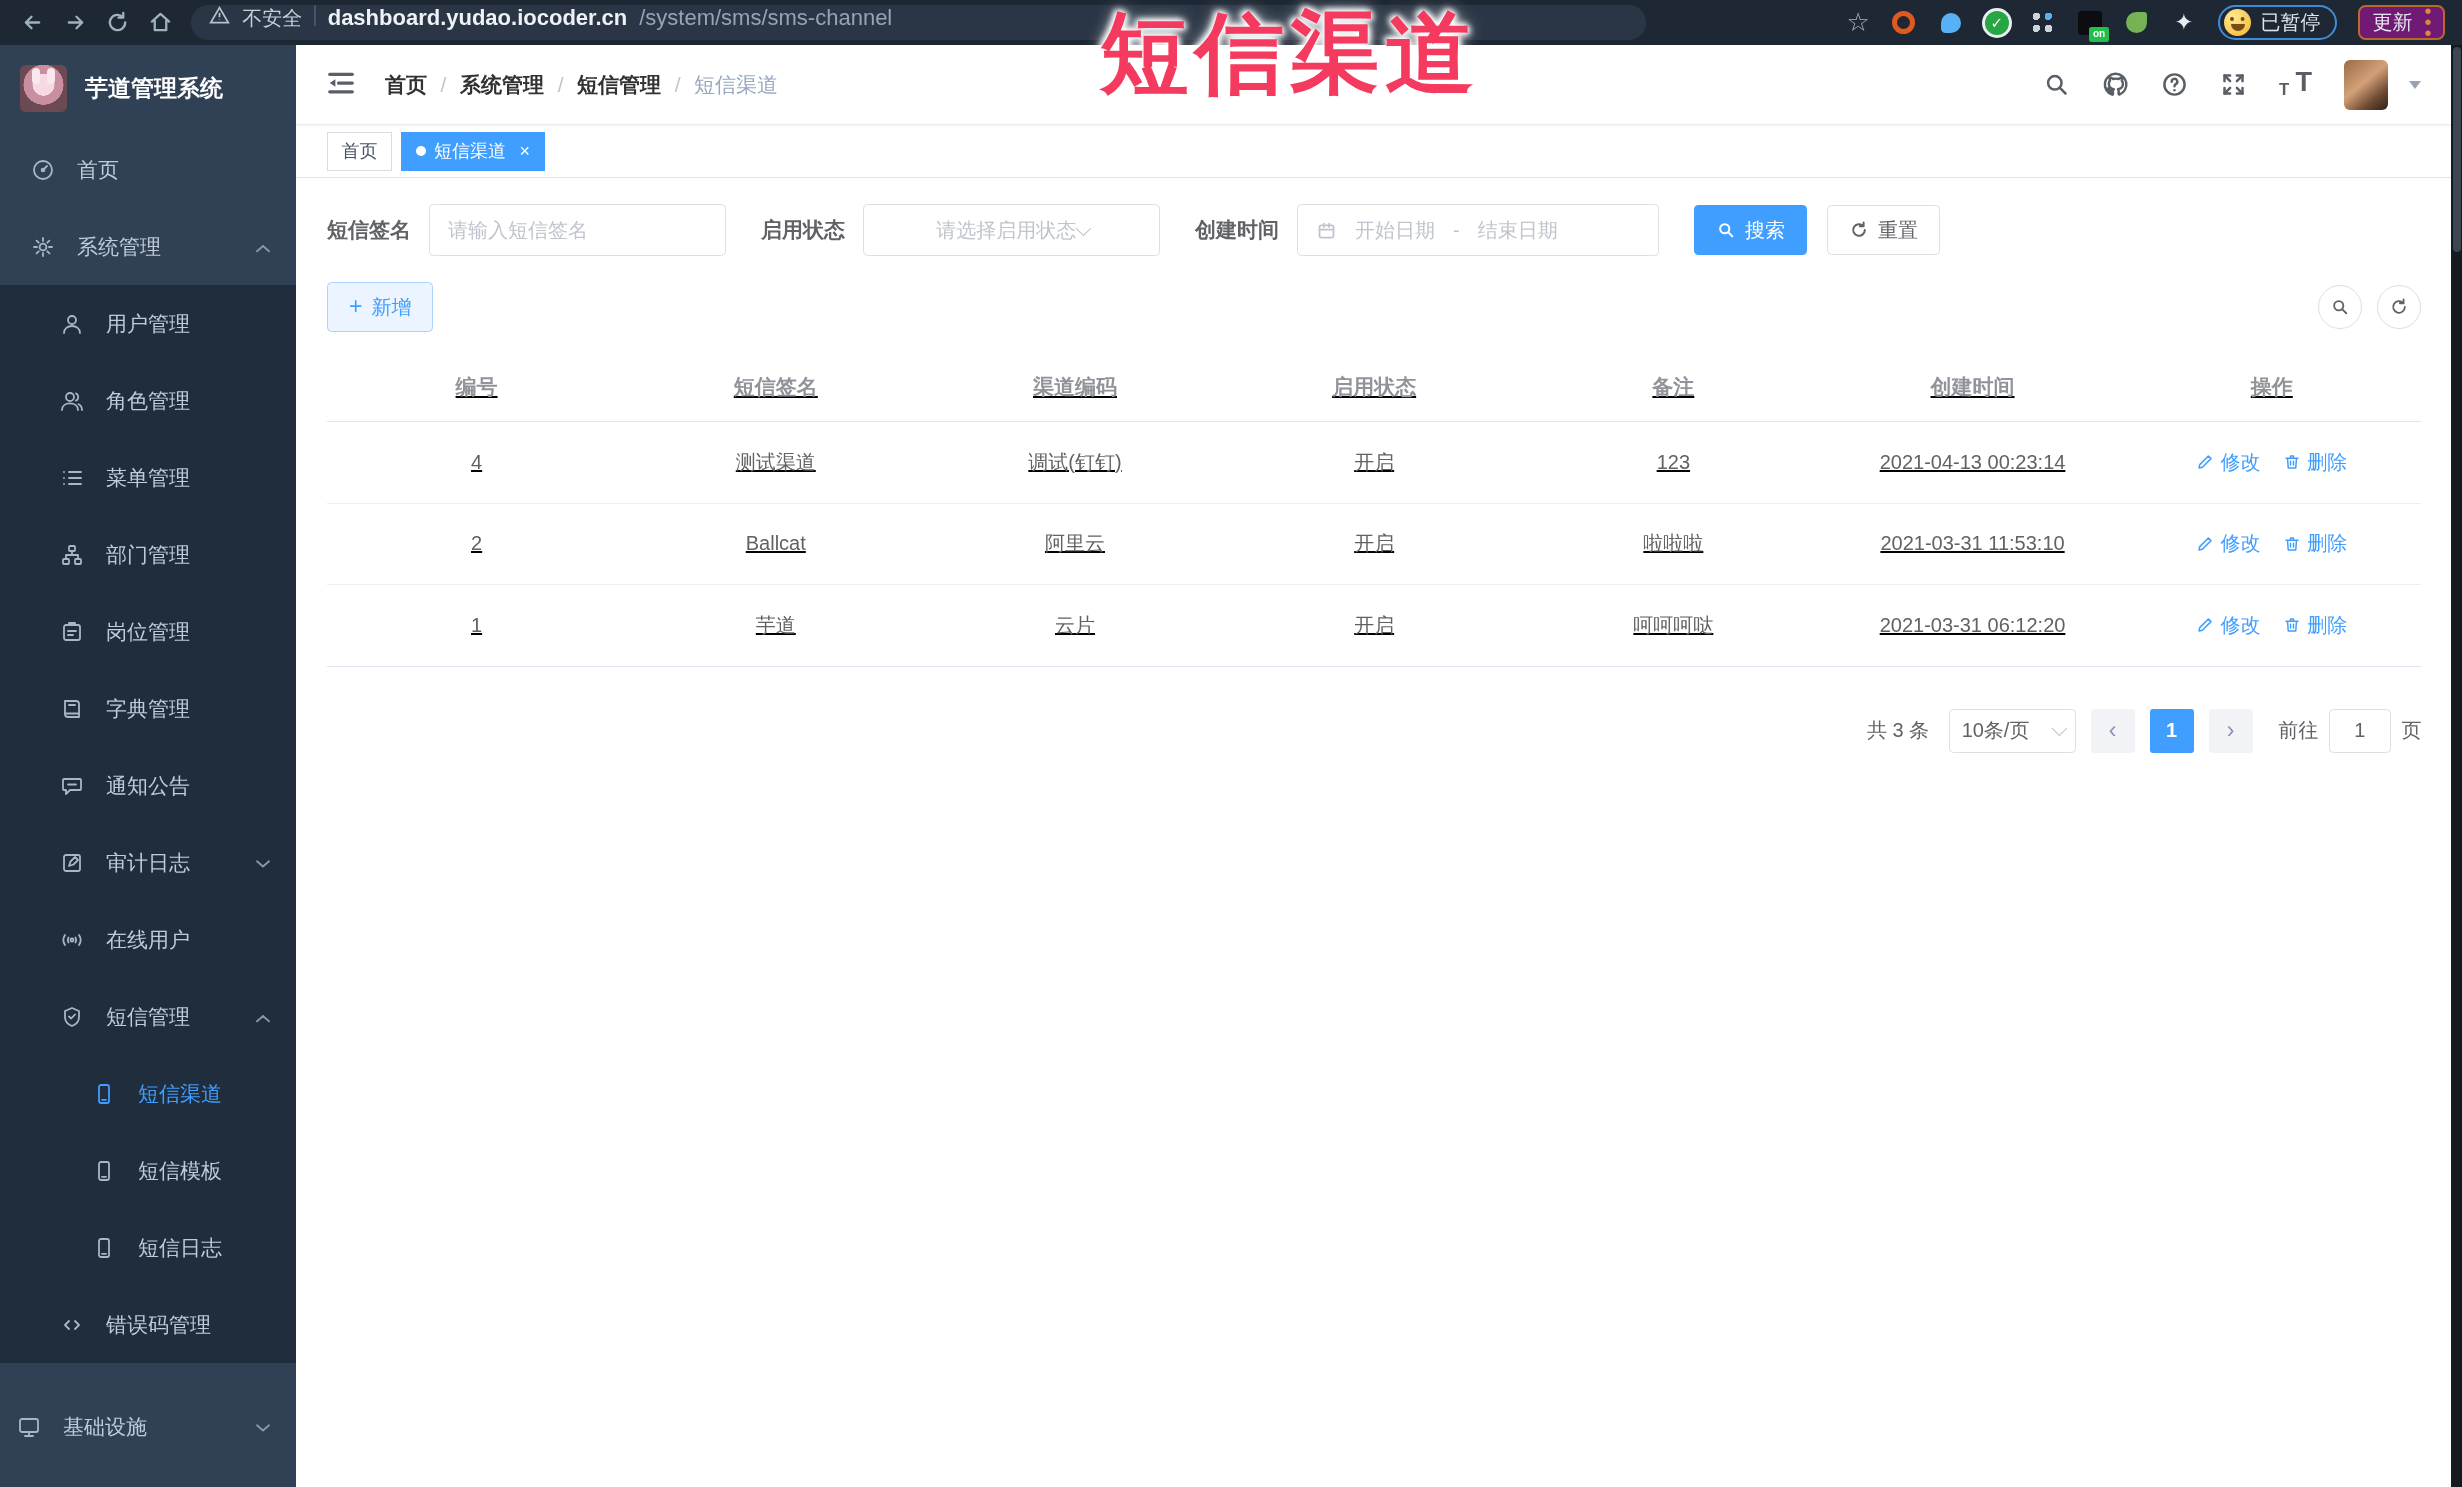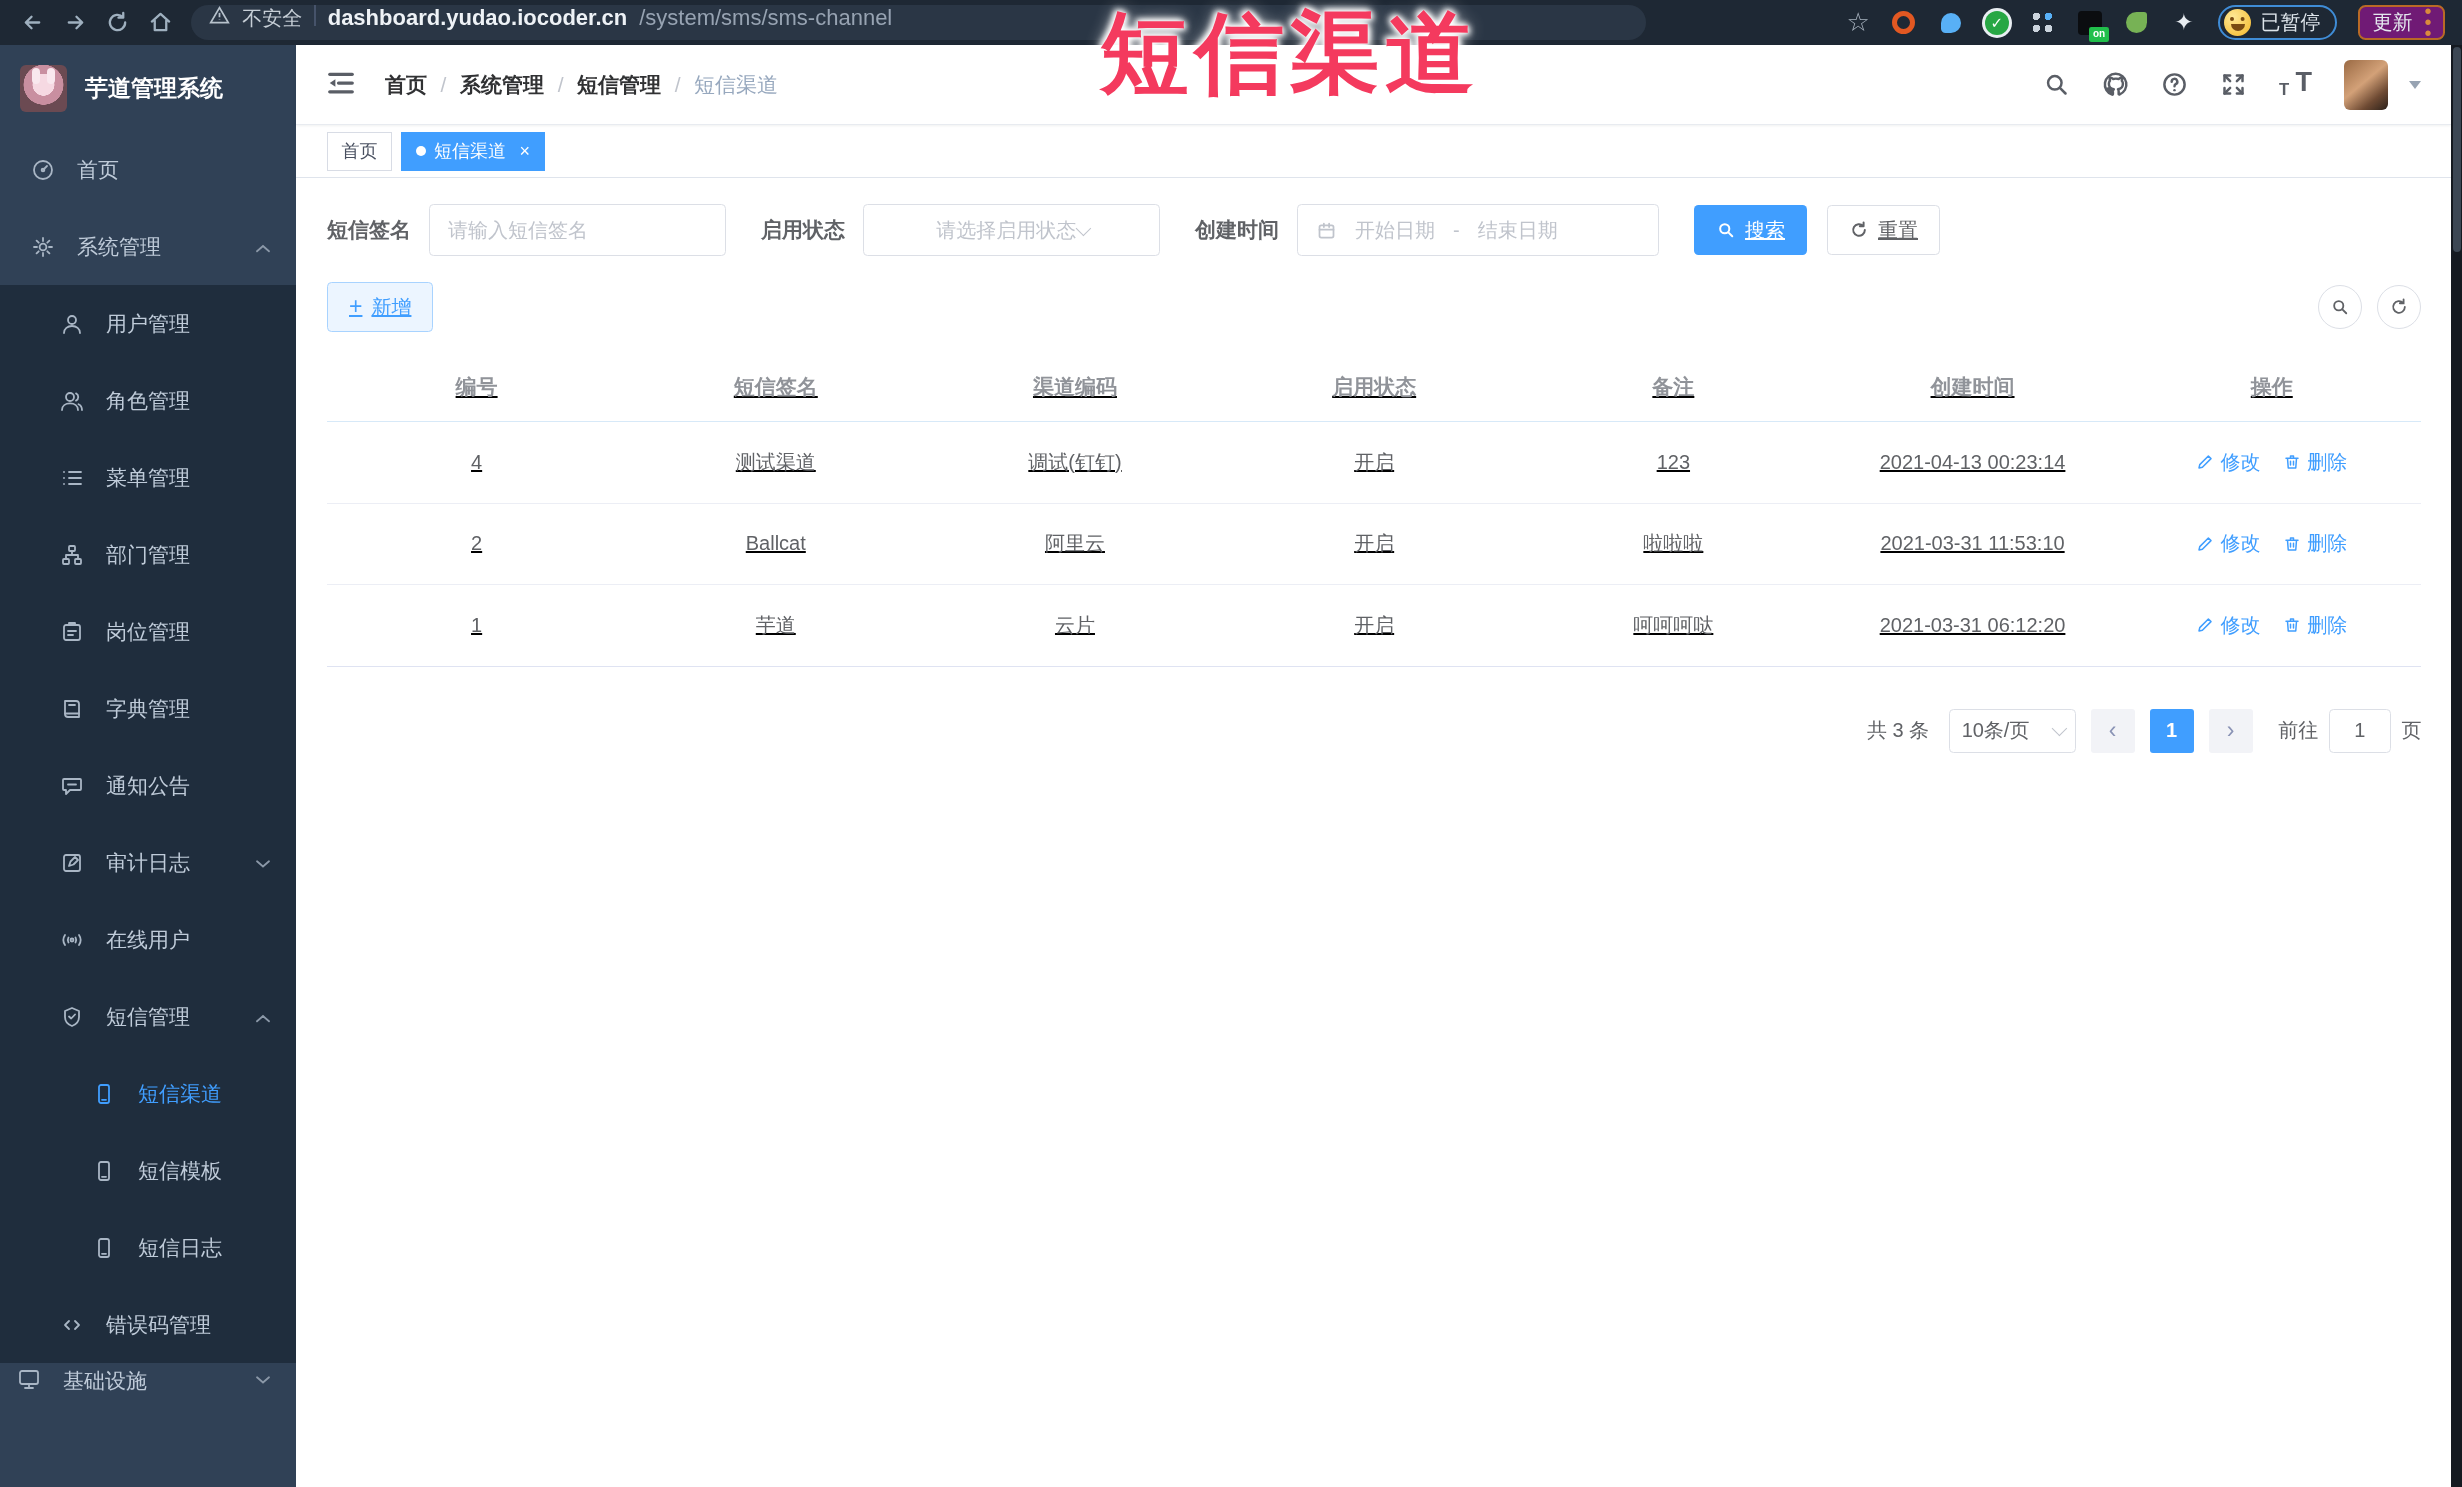--- a/index.html
+++ b/index.html
@@ -55,21 +55,21 @@
   .menu-item { height:77px; display:flex; align-items:center; gap:21px; padding-left:30px; font-size:21px; color:#bfcbd9; cursor:pointer; flex-shrink:0; }
   .menu-item .mico { width:26px; display:flex; justify-content:center; flex-shrink:0; color:#a9b6c5; }
   .menu-item .mico svg { width:24px; height:24px; stroke:currentColor; fill:none; stroke-width:1.8; stroke-linecap:round; stroke-linejoin:round; }
   .menu-item .chev { margin-left:auto; margin-right:24px; color:#8b98a8; }
   .menu-item .chev svg { width:18px; height:10.6px; stroke:currentColor; stroke-width:2.4; fill:none; stroke-linecap:round; }
   .submenu { background:#1f2d3d; flex-shrink:0; }
   .submenu .menu-item { padding-left:59px; }
   .submenu .menu-item.lvl3 { padding-left:91px; }
   .menu-item.active { color:#409EFF; }
   .menu-item.active .mico { color:#409EFF; }
-  .infra-item { margin-top:auto; height:120px; background:#304156; align-items:flex-start;padding-left:16px; }
+  .infra-item { margin-top:auto; height:120px; background:#304156; align-items:center;padding-left:16px; }
 
   
   .main { flex:1; min-width:0; background:#fff; display:flex; flex-direction:column; }
   .navbar { height:80px; background:#fff; display:flex; align-items:center; padding:0 30px; border-bottom:0.8px solid #e8ebf0; box-shadow:0 0.8px 3px rgba(0,21,41,.08); position:relative; z-index:3; }
   .hamburger svg { width:30px; height:26px; stroke:#5a5e66; stroke-width:2.6; fill:#5a5e66; stroke-linecap:round; }
   .breadcrumb { margin-left:29px; display:flex; align-items:center; gap:13.6px; font-size:21px; }
   .bc-link { color:#303133; font-weight:bold; }
   .bc-sep { color:#c0c4cc; }
   .bc-current { color:#97a8be; }
   .nav-right { margin-left:auto; display:flex; align-items:center; gap:32px; }
@@ -95,21 +95,21 @@
   .f-label { font-size:21px; font-weight:bold; color:#606266; margin-right:18px; white-space:nowrap; }
   .inp { height:52px; border:0.8px solid #dcdfe6; border-radius:4.5px; background:#fff; display:flex; align-items:center; padding:0 18px; font-size:20px; color:#c0c4cc; }
   input.inp { color:#606266; }
   input.inp::placeholder { color:#c0c4cc; opacity:1; }
   .w-input { width:297px; margin-right:35px; }
   .w-select { width:297px; margin-right:35px; justify-content:center; }
   .chev-down { width:10.6px; height:10.6px; border-right:1.5px solid #c0c4cc; border-bottom:1.5px solid #c0c4cc; transform:rotate(45deg) translateY(-3px); }
   .daterange { width:362px; margin-right:35px; gap:18px; }
   .daterange svg { width:21px; height:21px; stroke:#c0c4cc; stroke-width:2; fill:none; stroke-linecap:round; }
   .dr-txt { white-space:nowrap; }
-  .btn { height:50px; border-radius:4.5px; font-size:20px; display:inline-flex; align-items:center; gap:9px; padding:0 21px; cursor:pointer; border:0.8px solid transparent; white-space:nowrap;text-decoration:underline; }
+  .btn { height:50px; border-radius:4.5px; font-size:20px; display:inline-flex; align-items:center; gap:9px; padding:0 21px; cursor:pointer; border:0.8px solid transparent; white-space:nowrap; }
   .btn svg { width:20px; height:20px; fill:none; stroke-width:2.4; stroke-linecap:round; stroke-linejoin:round; }
   .btn-primary { background:#409EFF; color:#fff; }
   .btn-primary svg { stroke:#fff; }
   .btn-plain { background:#fff; border-color:#dcdfe6; color:#606266; margin-left:20px; }
   .btn-plain svg { stroke:#606266; }
   .btn-add { background:#ecf5ff; border-color:#a8d3ff; color:#409EFF; }
   .btn-add .plus::before { content:"+"; font-size:23px; line-height:1; }
 
   .toolbar-row { margin-top:26px; display:flex; align-items:center; }
   .right-circles { margin-left:auto; display:flex; gap:15px; }

